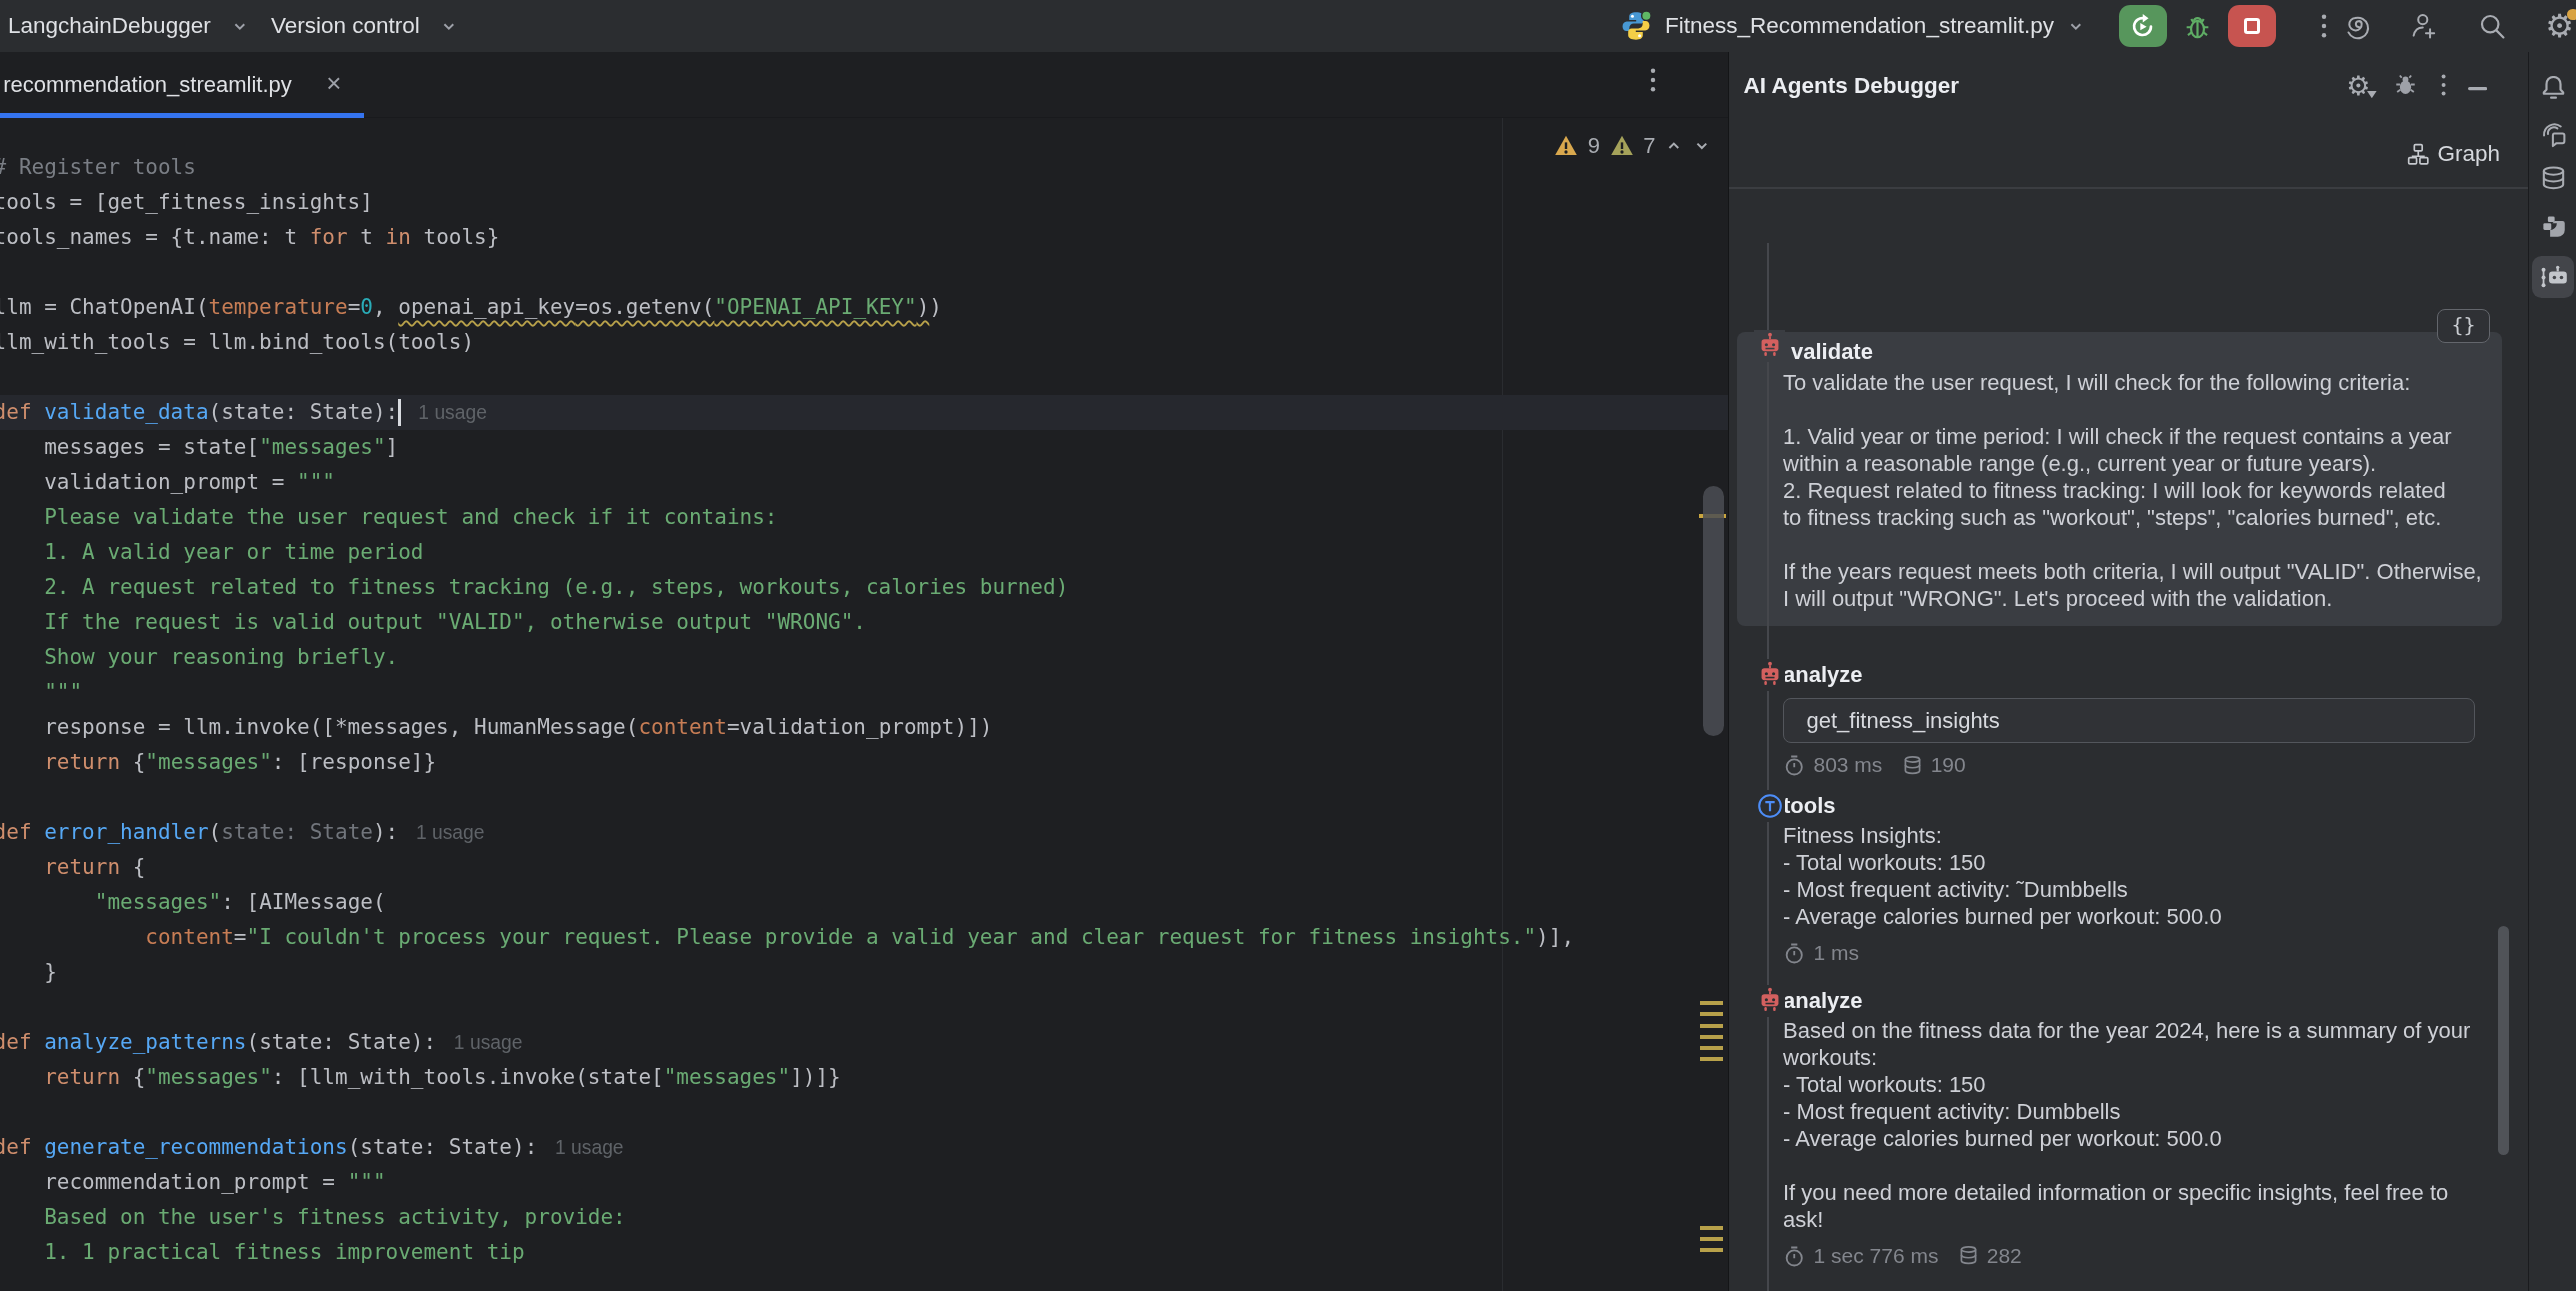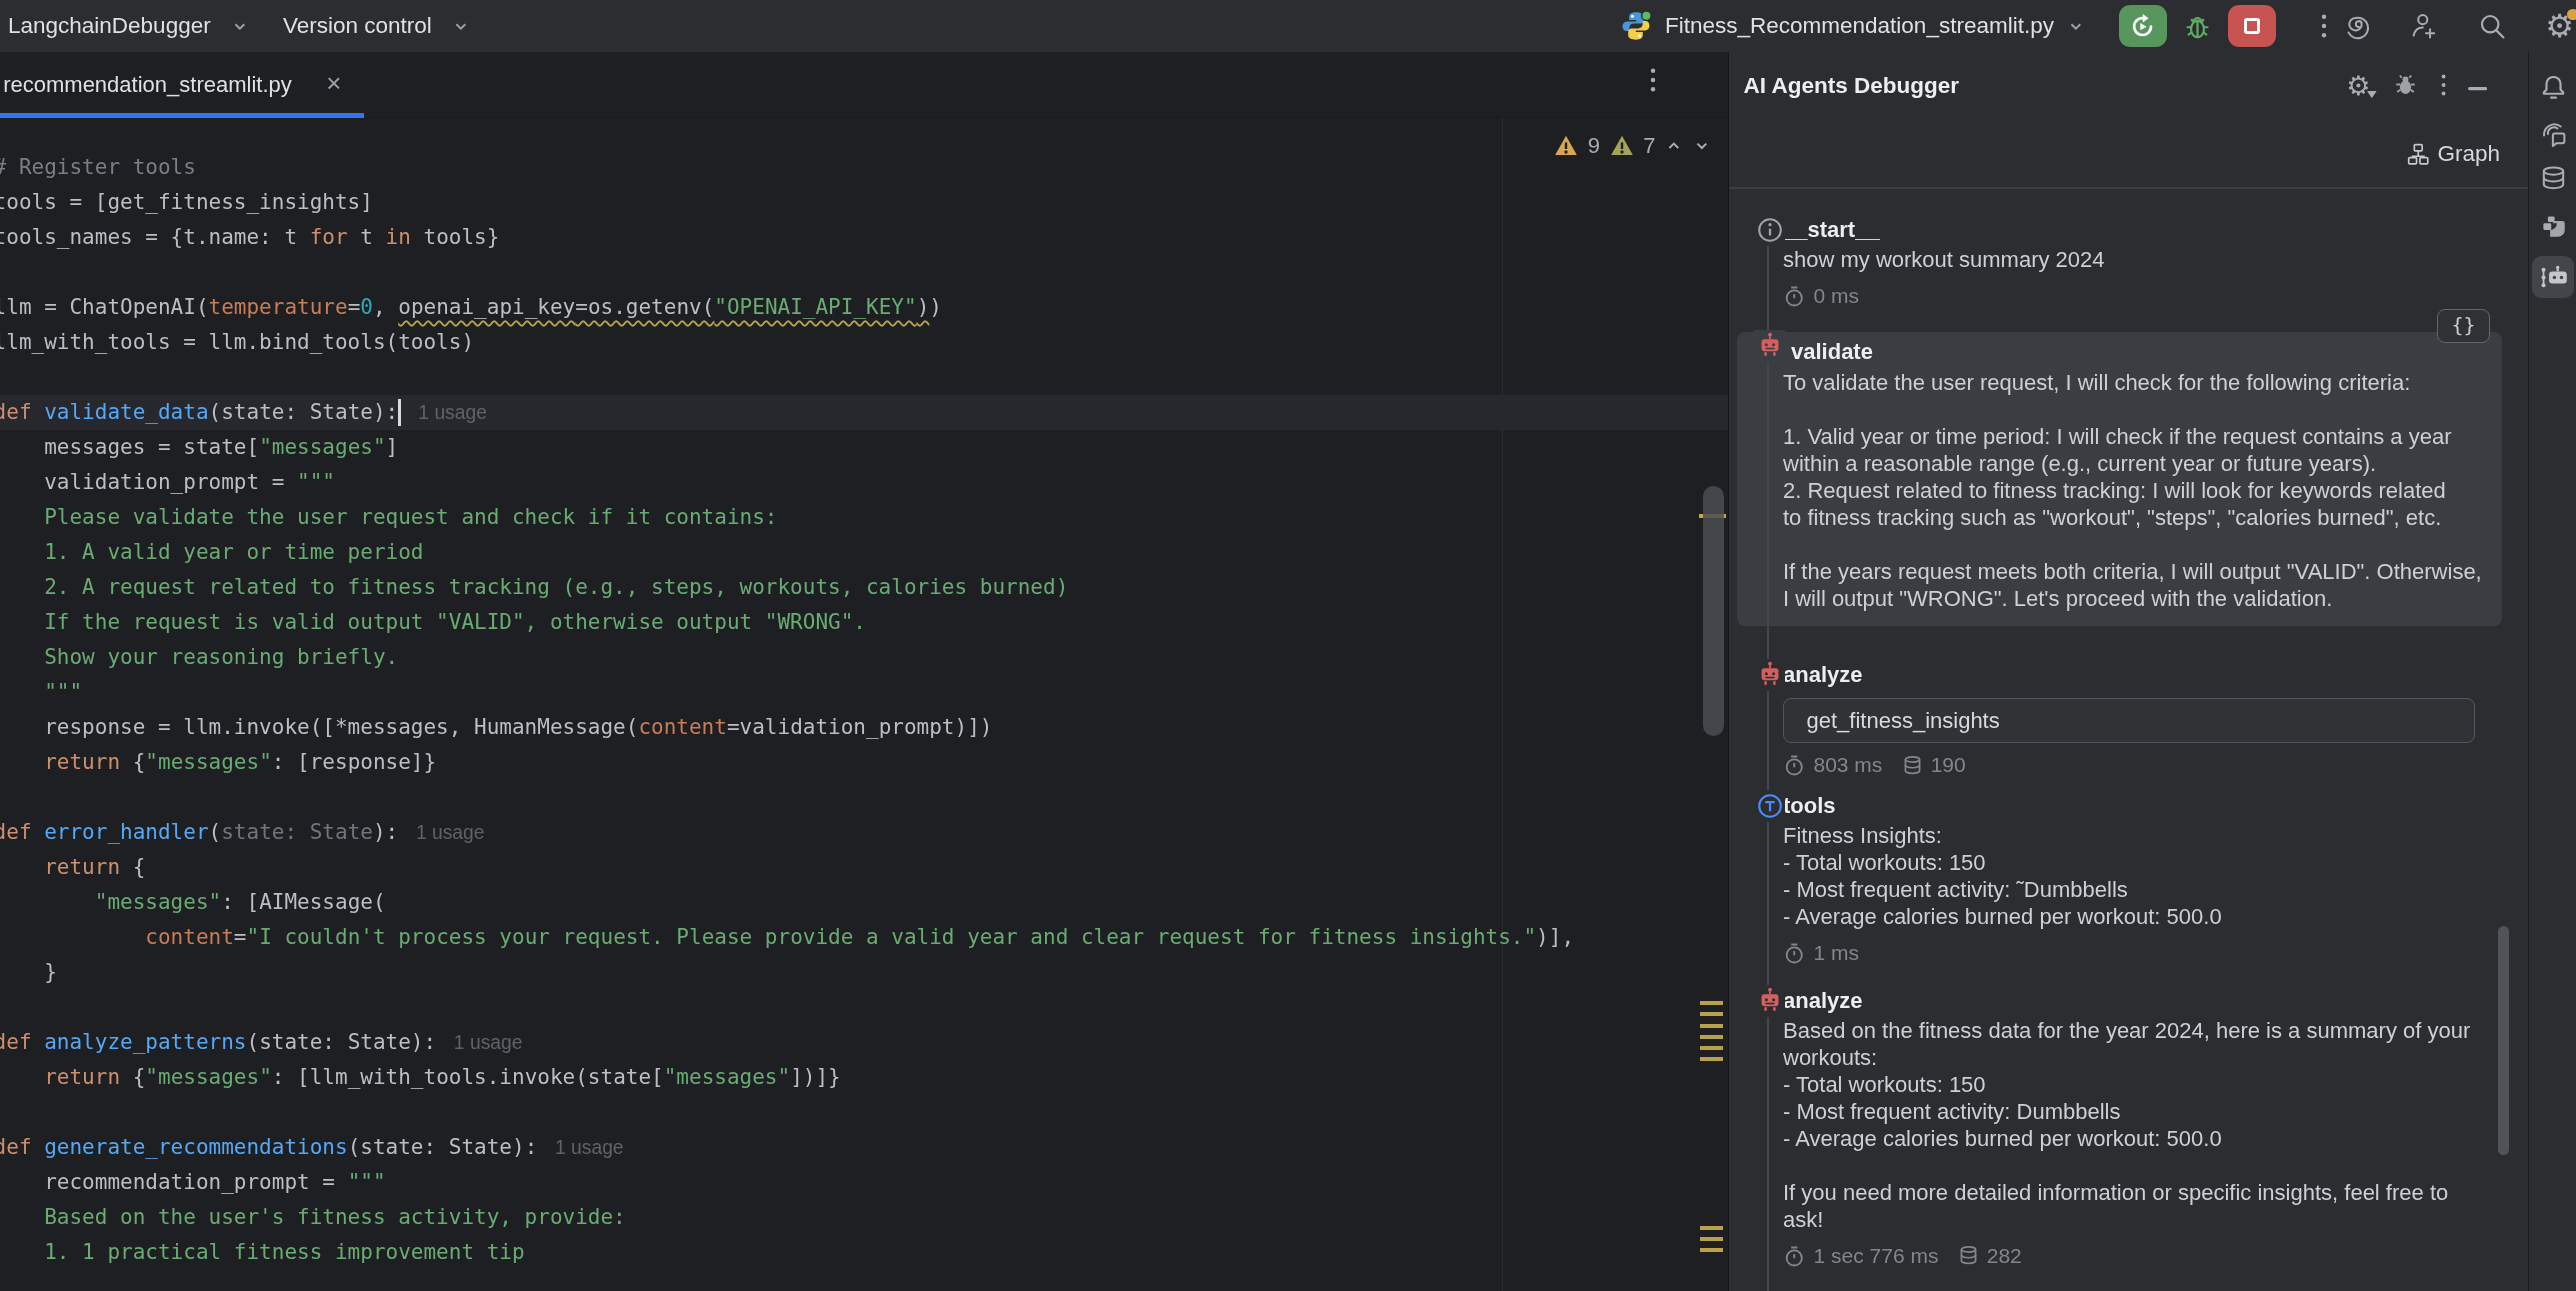--- a/index.html
+++ b/index.html
@@ -94,21 +94,21 @@
 
 <div id="app">
 
   <header id="topbar">
     <div class="tb-group" style="left:8px;">
       <span class="tb-label">LangchainDebugger</span>
       <svg class="chev" viewBox="0 0 16 16" fill="none" stroke="#9DA0A8" stroke-width="1.8">
           <path d="M4 6.5l4 4 4-4"></path>
         </svg>
     </div>
-    <div class="tb-group" style="left:283px;justify-content:space-between;">
+    <div class="tb-group" style="left:271px;justify-content:space-between;">
       <span class="tb-label">Version control</span>
       <svg class="chev" viewBox="0 0 16 16" fill="none" stroke="#9DA0A8" stroke-width="1.8">
           <path d="M4 6.5l4 4 4-4"></path>
         </svg>
     </div>
 
     <div class="tb-group" style="left:1620px; gap:13px;">
       <span style="position:relative; width:32px; height:32px;">
         <svg viewBox="0 0 34 34" width="32" height="32">
           <path fill="#4898D3" d="M17 2.5c-4.8 0-7.2 1.8-7.2 4.6v3.6h7.4v1.6H7.3c-2.9 0-4.6 2.3-4.6 5.2 0 2.8 1.6 4.9 4.3 4.9h2.9v-3.3c0-2.6 2.1-4.7 4.7-4.7h7.1c2.1 0 3.6-1.5 3.6-3.6v-3.7c0-2.8-3-4.6-8.3-4.6z"></path>
@@ -303,40 +303,20 @@
           <path d="M10 7v2.8M5 13v-1.2h10V13M10 9.8v2"></path>
         </svg>
         <span>Graph</span>
       </span>
     </div>
     <div id="panel-sep"></div>
 
     <div id="panel-content">
       <div id="connector"></div>
 
-      <div class="entry" style="top:29px;">
-        <span class="e-icon">
-          <svg viewBox="0 0 20 20" width="26" height="26">
-            <circle cx="10" cy="10" r="8.3" fill="none" stroke="#9EA1A8" stroke-width="1.6"></circle>
-            <rect x="9.1" y="8.8" width="1.8" height="5.6" rx=".9" fill="#9EA1A8"></rect>
-            <circle cx="10" cy="5.9" r="1.25" fill="#9EA1A8"></circle>
-          </svg>
-        </span>
-        <div class="e-title">__start__</div>
-        <div class="e-body">
-            <div class="bl">show my workout summary 2024</div>
-          </div>
-        <div class="e-foot">
-          <svg viewBox="0 0 16 16" width="22.5" height="22.5" fill="none" stroke="#83868D" stroke-width="1.3">
-              <circle cx="8" cy="9.2" r="5.4"></circle>
-              <path d="M8 6.4v3M5.8 1.8h4.4"></path>
-            </svg>
-          <span>0 ms</span>
-        </div>
-      </div>
 
       <div id="json-btn">{}</div>
 
       <div class="entry" id="entry-validate" style="top:145px;">
         <span class="e-icon">
           <svg viewBox="0 0 22 24" width="26" height="27">
             <g fill="#D3605F">
               <circle cx="11" cy="2.4" r="1.7"></circle>
                 <rect x="10.2" y="3.8" width="1.6" height="2.6"></rect>
               <rect x="3.5" y="6.4" width="15" height="10.6" rx="2.5"></rect>

